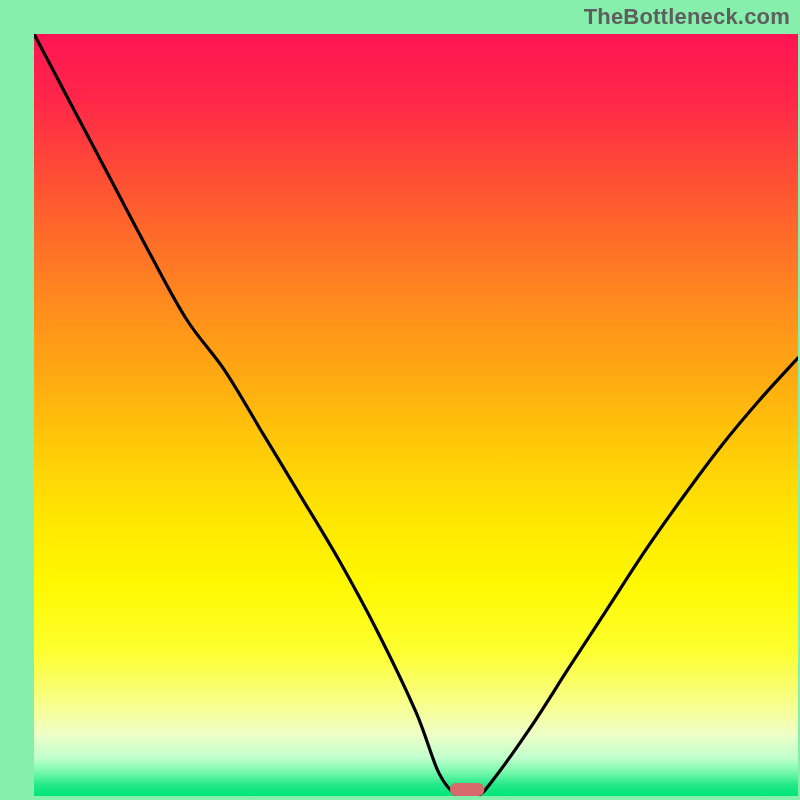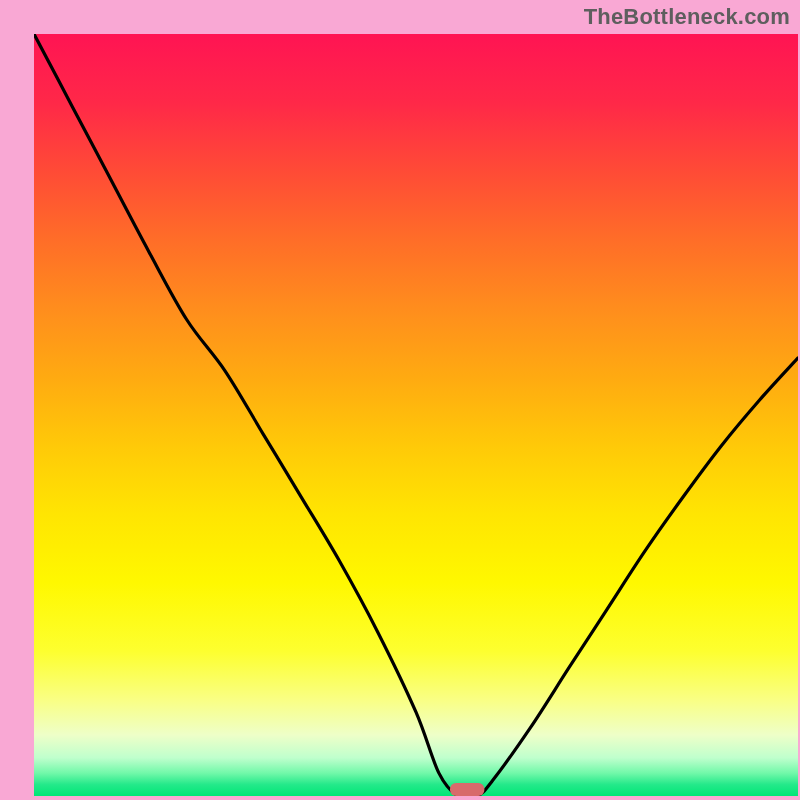--- a/index.html
+++ b/index.html
@@ -8,21 +8,21 @@
     width: 800px;
     height: 800px;
     overflow: hidden;
     font-family: Arial, Helvetica, sans-serif;
     background: #000;
   }
   .chart-frame {
     position: relative;
     width: 800px;
     height: 800px;
-    background: #f9a8d4;
+    background: #86efac;
   }
   .plot-area {
     position: absolute;
     left: 34px;
     top: 34px;
     width: 764px;
     height: 762px;
   }
   .watermark {
     position: absolute;

